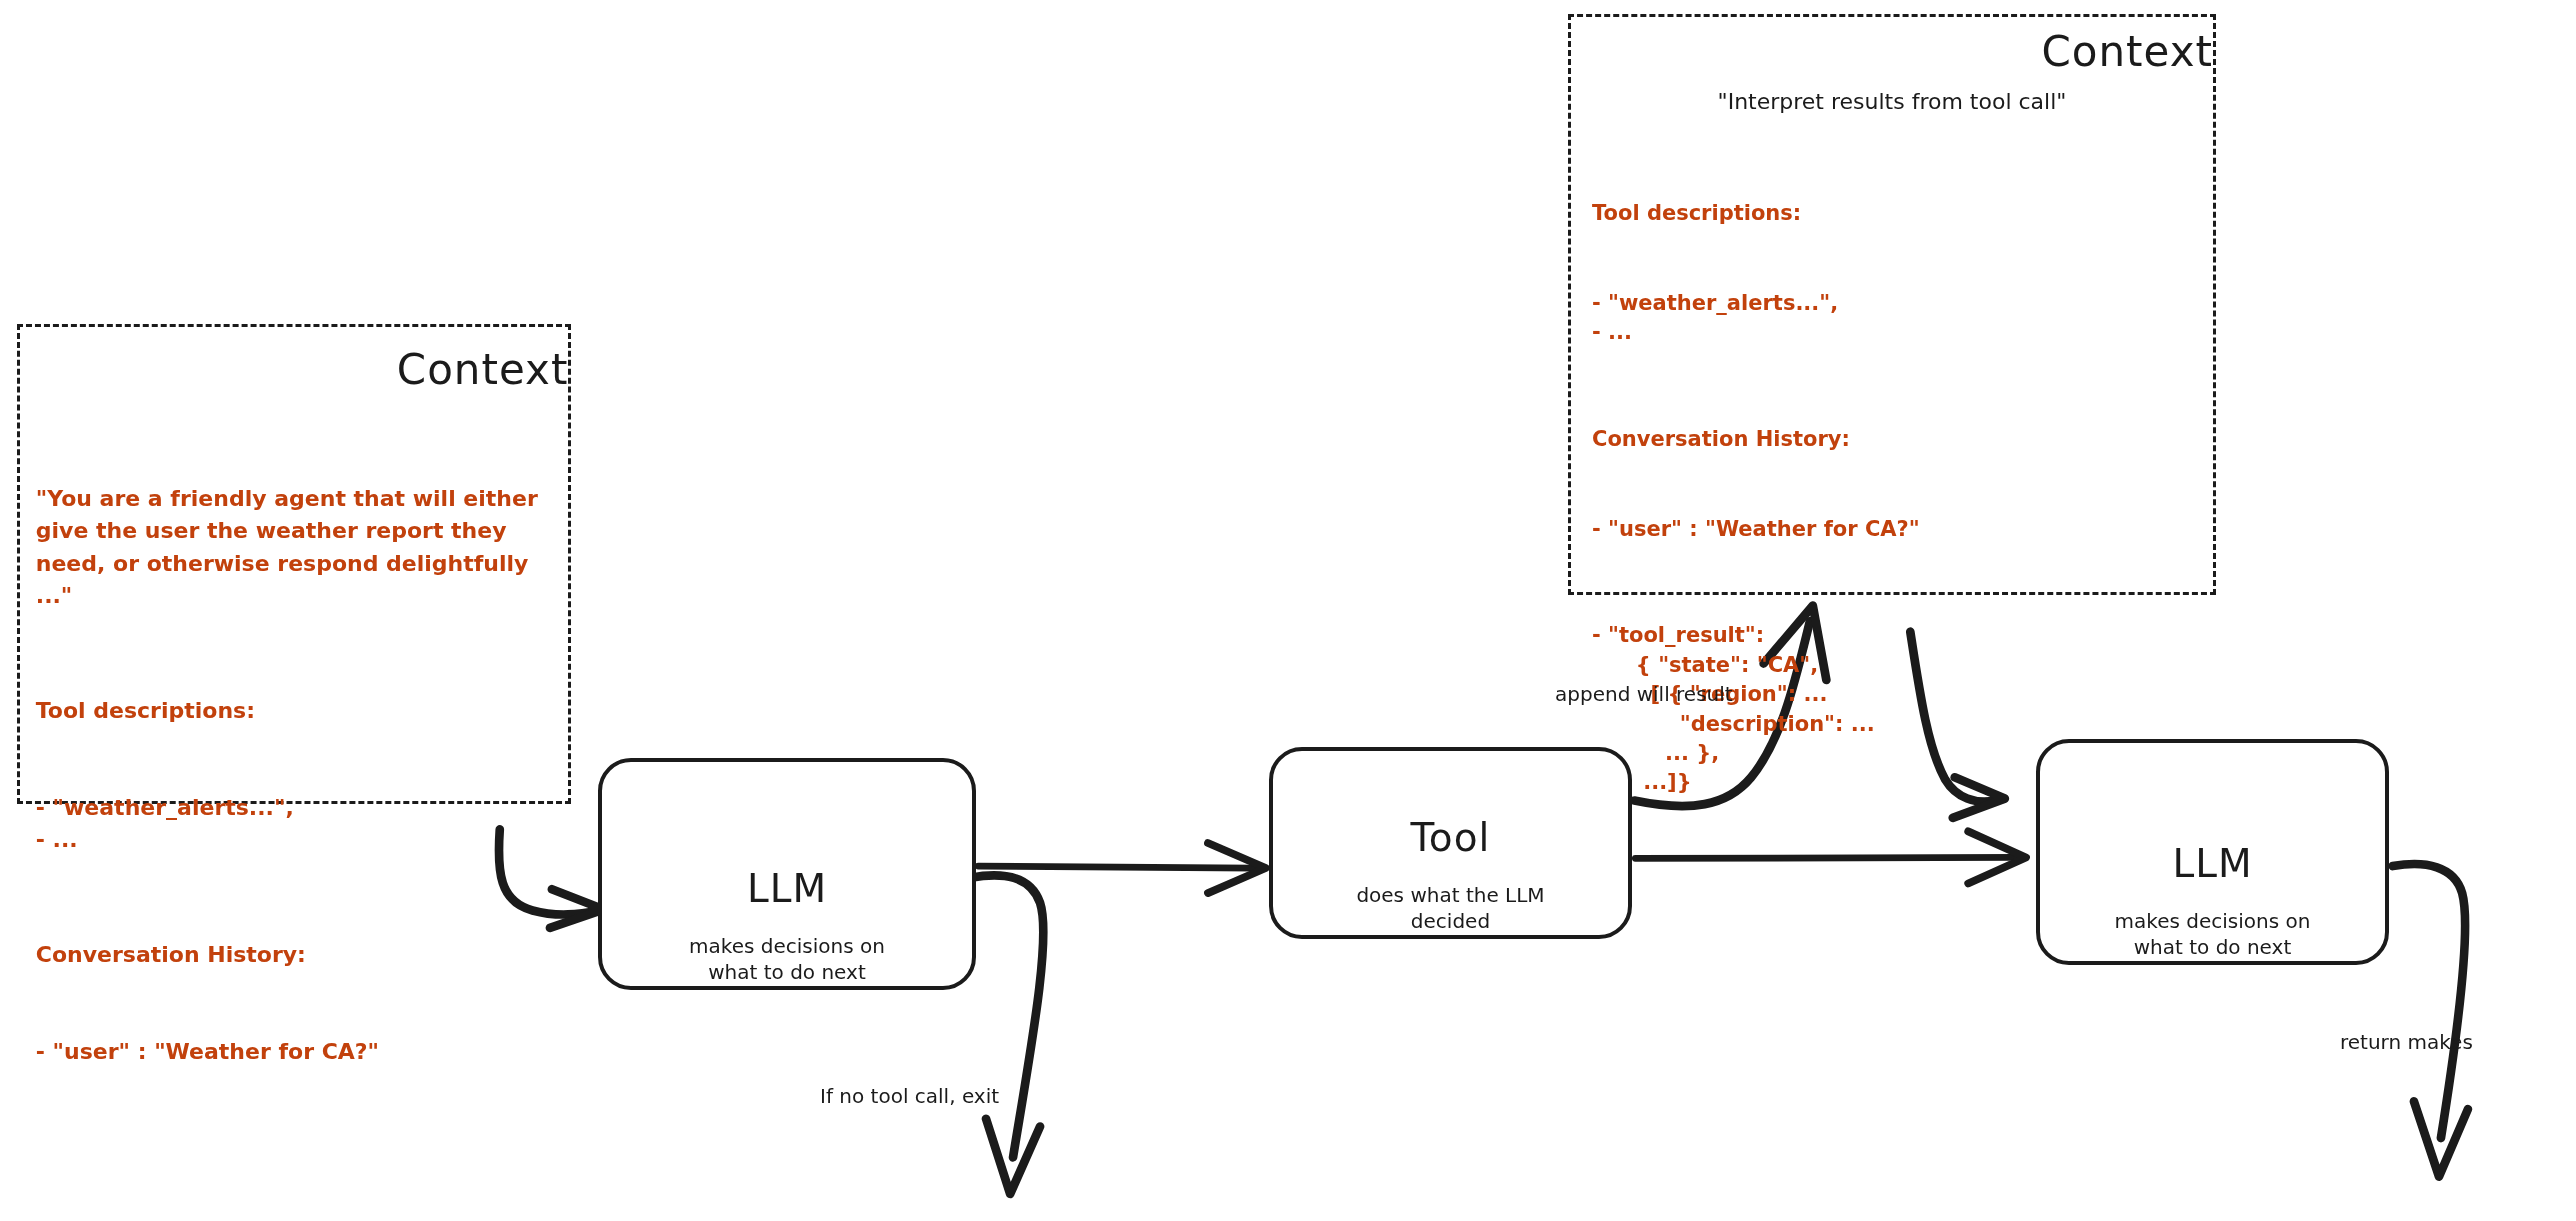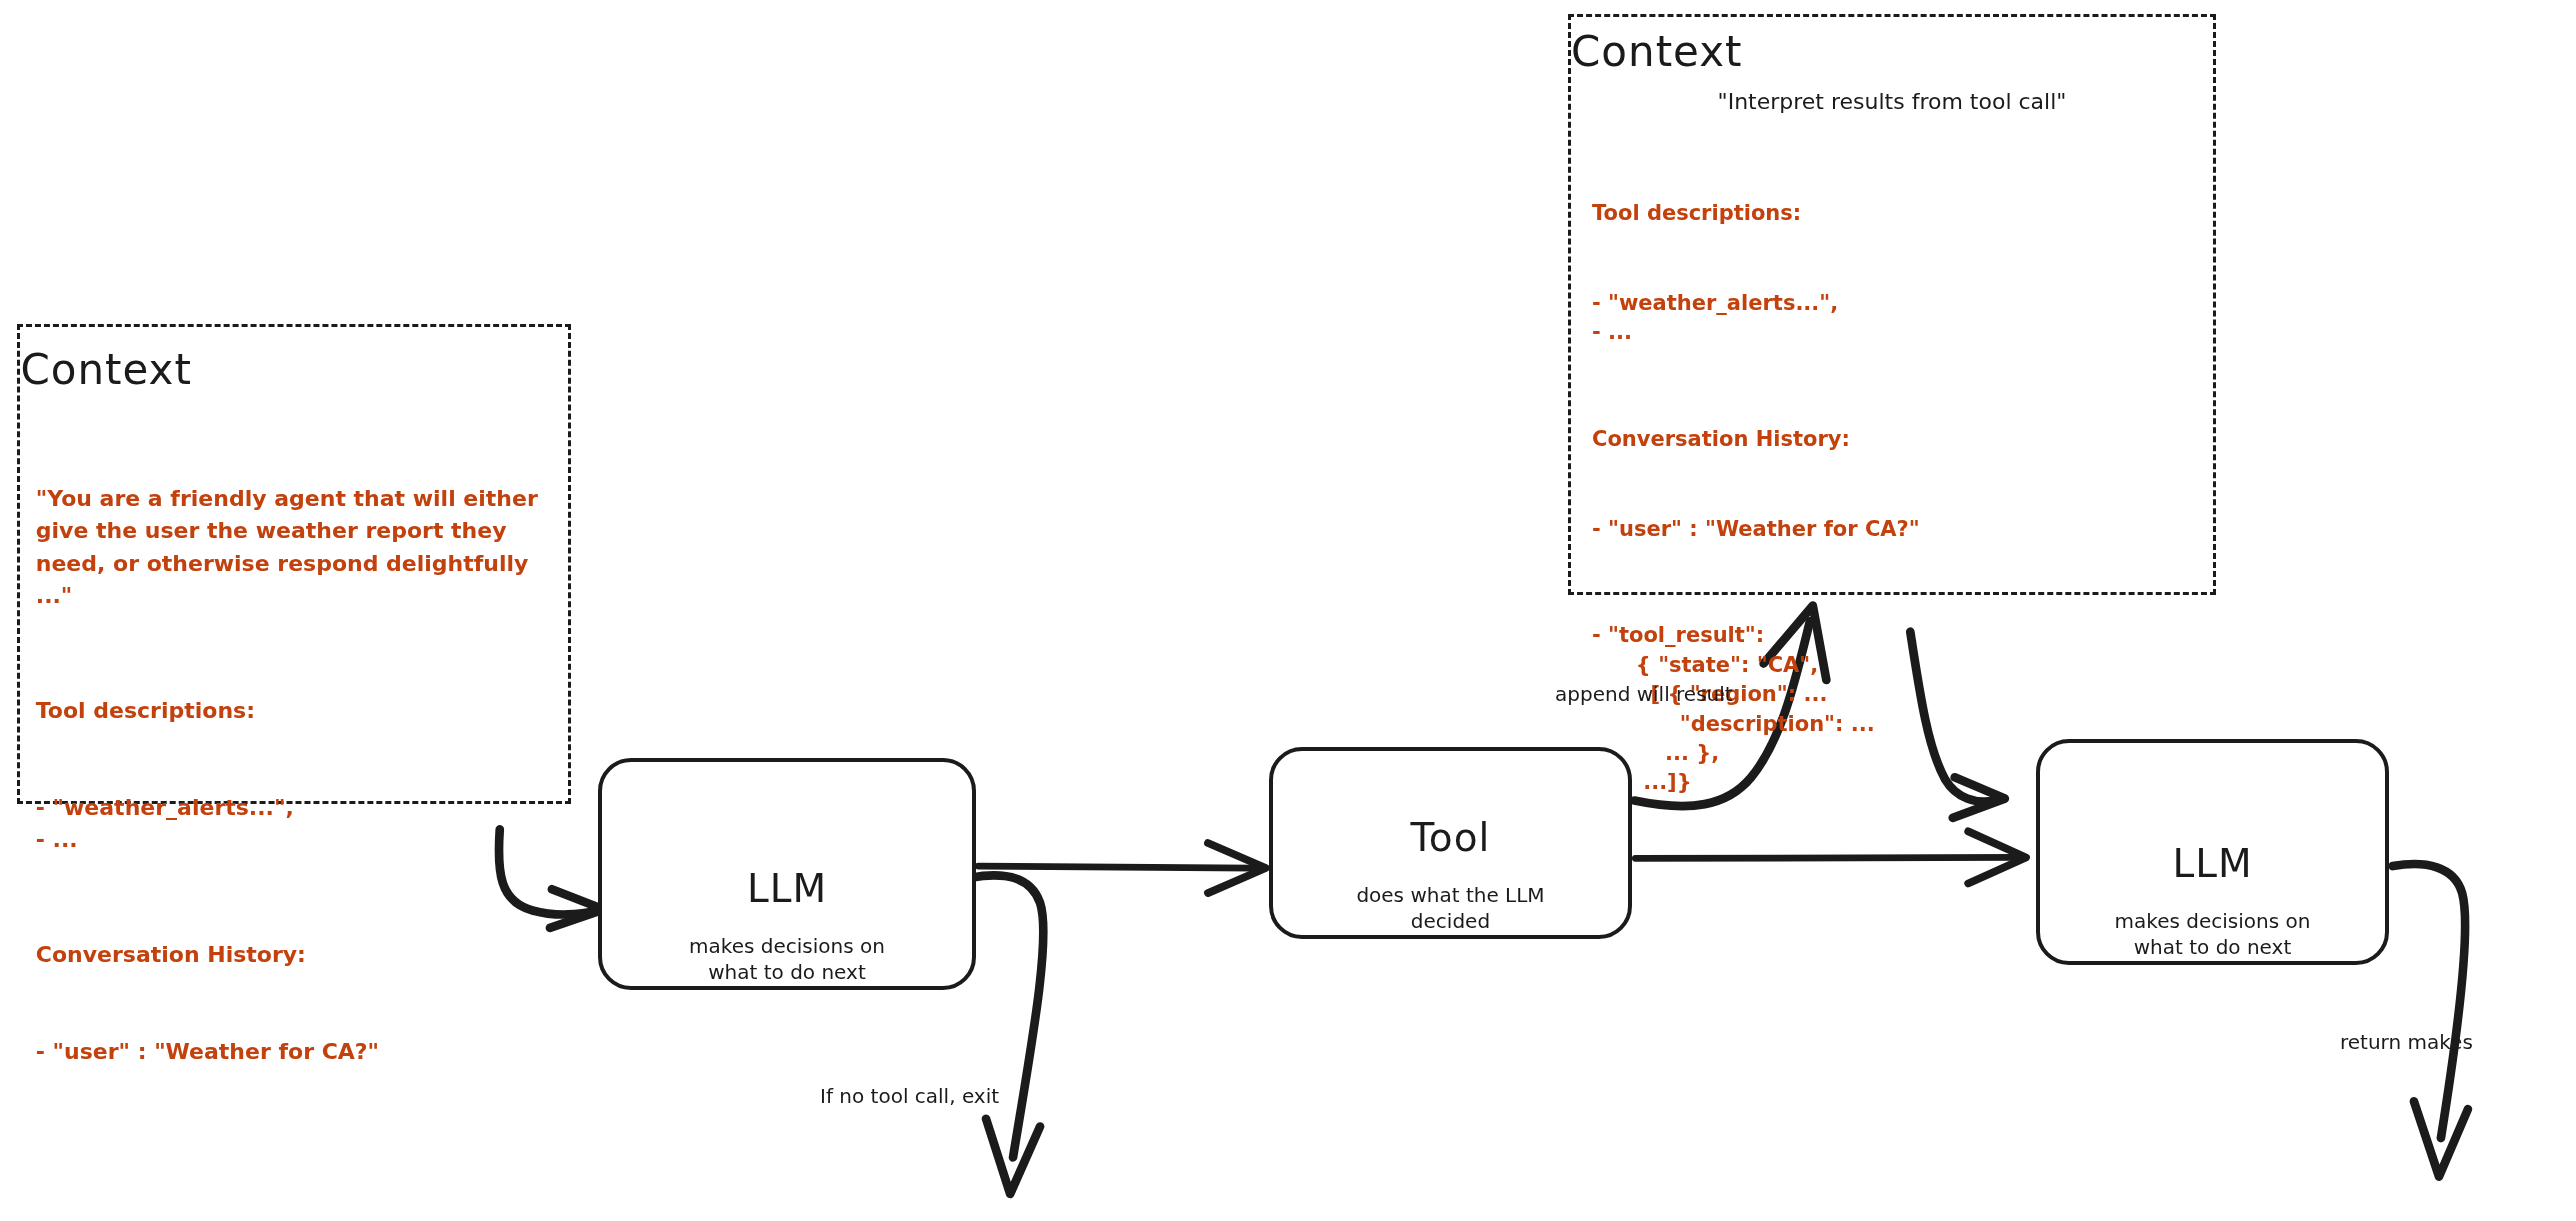--- a/index.html
+++ b/index.html
@@ -5,21 +5,21 @@
   html,body{margin:0;padding:0;background:#fff;}
   body{width:2576px;height:1221px;position:relative;overflow:hidden;
        font-family:"DejaVu Sans", sans-serif;color:#1b1b1b;}
   #stage{position:absolute;left:0;top:0;width:2576px;height:1221px;}
 
   svg.layer{position:absolute;left:0;top:0;width:2576px;height:1221px;overflow:visible;pointer-events:none;}
 
   
   .ctx{position:absolute;box-sizing:border-box;
        border:3.9px dashed #1b1b1b;background:transparent;}
-  .ctx-title{text-align:left;font-size:42px;line-height:1.05;
+  .ctx-title{text-align:right;font-size:42px;line-height:1.05;
              letter-spacing:1px;color:#1b1b1b;}
   .ctx-body{font-size:22px;line-height:1.46;color:#c2410c;white-space:pre-wrap;font-weight:bold;}
 
   #ctx-left{left:17.4px;top:324px;width:554px;height:480px;}
   #ctx-left .ctx-title{margin-top:21px;}
   #ctx-left .ctx-body{margin:27px 0 0 15.4px;width:502px;}
   #ctx-left .para{margin-bottom:19.3px;}
 
   #ctx-right{left:1568px;top:13.5px;width:648px;height:581px;}
   #ctx-right .ctx-title{margin-top:13.5px;}

